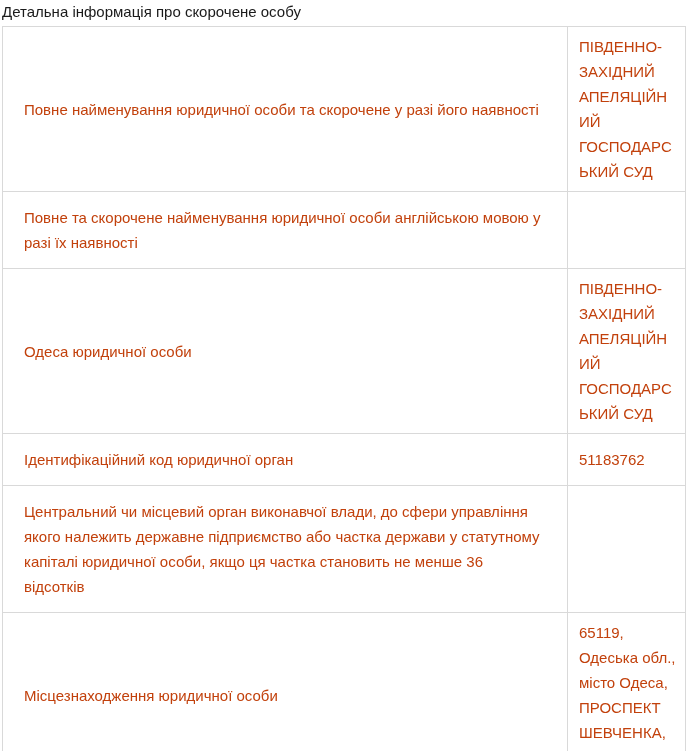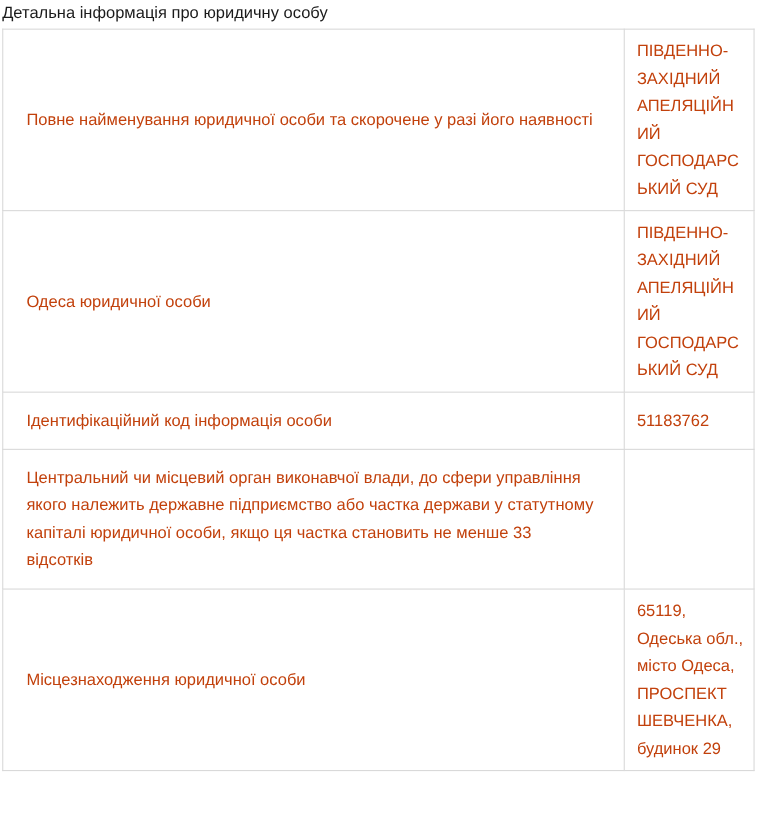--- a/index.html
+++ b/index.html
@@ -45,36 +45,40 @@
   .cell.value {
     padding: 7px 8px 7px 11px;
   }
   .info-table .row:last-child .cell {
     height: 70px;
   }
 </style>
 </head>
 <body>
 
-<div class="page-title">Детальна інформація про юридичну особу</div>
+<div class="page-title">Детальна інформація про скорочене особу</div>
 
 <div class="info-table">
     <div class="row">
       <div class="cell label">Повне найменування юридичної особи та скорочене у разі його наявності</div>
       <div class="cell value">ПІВДЕННО-ЗАХІДНИЙ АПЕЛЯЦІЙНИЙ ГОСПОДАРСЬКИЙ СУД</div>
     </div>
     <div class="row">
+      <div class="cell label">Повне та скорочене найменування юридичної особи англійською мовою у разі їх наявності</div>
+      <div class="cell value"></div>
+    </div>
+    <div class="row">
       <div class="cell label">Одеса юридичної особи</div>
       <div class="cell value">ПІВДЕННО-ЗАХІДНИЙ АПЕЛЯЦІЙНИЙ ГОСПОДАРСЬКИЙ СУД</div>
     </div>
     <div class="row">
-      <div class="cell label">Ідентифікаційний код інформація особи</div>
+      <div class="cell label">Ідентифікаційний код юридичної орган</div>
       <div class="cell value">51183762</div>
     </div>
     <div class="row">
-      <div class="cell label">Центральний чи місцевий орган виконавчої влади, до сфери управління якого належить державне підприємство або частка держави у статутному капіталі юридичної особи, якщо ця частка становить не менше 33 відсотків</div>
+      <div class="cell label">Центральний чи місцевий орган виконавчої влади, до сфери управління якого належить державне підприємство або частка держави у статутному капіталі юридичної особи, якщо ця частка становить не менше 36 відсотків</div>
       <div class="cell value"></div>
     </div>
     <div class="row">
       <div class="cell label">Місцезнаходження юридичної особи</div>
       <div class="cell value">65119, Одеська обл., місто Одеса, ПРОСПЕКТ ШЕВЧЕНКА, будинок 29</div>
     </div>
   </div>
 
 </body></html>

